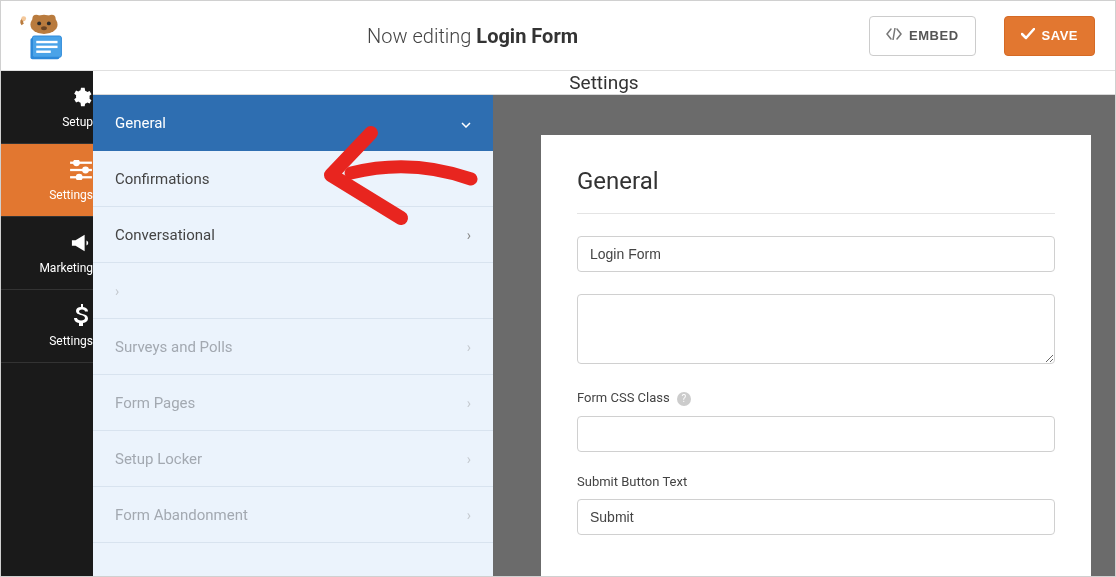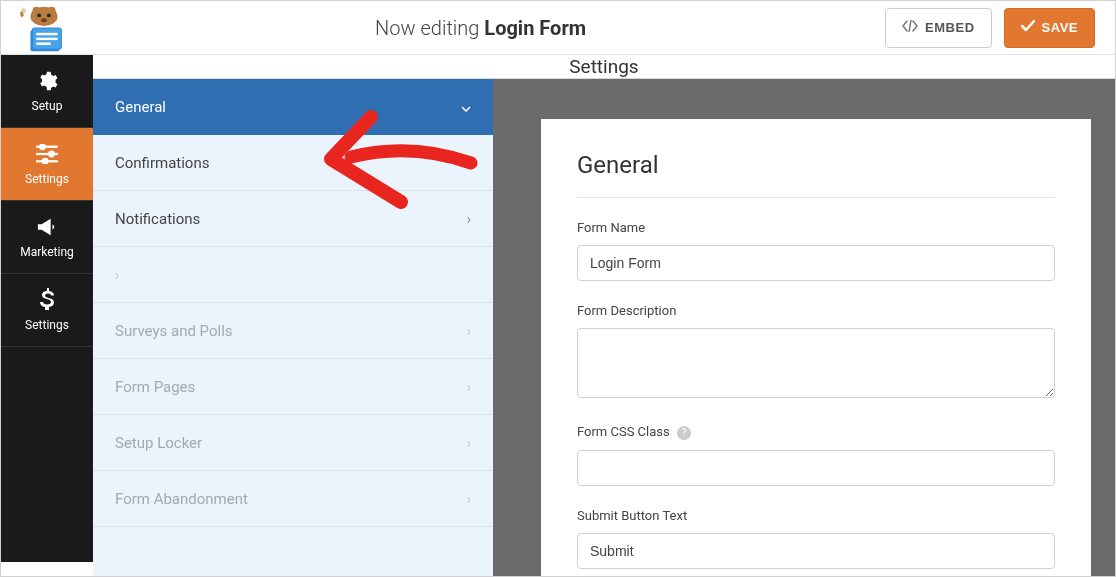--- a/index.html
+++ b/index.html
@@ -1,42 +1,42 @@
 <!DOCTYPE html>
 <html><head>
   <meta charset="utf-8">
   <style>
     * { margin: 0; padding: 0; box-sizing: border-box; }
     body { font-family: -apple-system, BlinkMacSystemFont, "Segoe UI", Roboto, sans-serif; background: #fff; width: 1116px; height: 577px; overflow: hidden; border: 1px solid #d0d0d0; }
     
     .header {
       display: flex;
       align-items: center;
-      height: 54px;
+      height: 70px;
       border-bottom: 1px solid #e0e0e0;
       background: #fff;
       padding: 0 20px 0 10px;
       position: relative;
     }
     .logo {
       width: 65px;
       height: 60px;
       display: flex;
       align-items: center;
       justify-content: center;
     }
     .title-area {
       flex: 1;
       text-align: center;
       font-size: 20px;
       color: #444;
       font-weight: 300;
     }
     .title-area .form-name { font-weight: 700; color: #333; }
-    .header-buttons { display: flex; gap: 12px; }
+    .header-buttons { display: flex; gap: 28px; }
     .btn {
       height: 40px;
       padding: 0 16px;
       border-radius: 4px;
       font-size: 13px;
       font-weight: 600;
       display: flex;
       align-items: center;
       gap: 7px;
       cursor: pointer;
@@ -58,21 +58,21 @@
     .left-nav {
       width: 92px;
       background: #1a1a1a;
       display: flex;
       flex-direction: column;
     }
     .nav-item {
       height: 73px;
       display: flex;
       flex-direction: column;
-      align-items: center;
+      align-items: flex-end;
       justify-content: center;
       gap: 6px;
       color: #fff;
       cursor: pointer;
       font-size: 12px;
       border-bottom: 1px solid #333;
     }
     .nav-item.active { background: #e27730; }
     .nav-item .nav-icon { width: 24px; height: 24px; display: flex; align-items: center; justify-content: center; }
     
@@ -274,21 +274,21 @@
             <svg width="10" height="6" viewBox="0 0 10 6">
                 <path d="M1 1l4 4 4-4" stroke="#fff" stroke-width="1.5" fill="none"></path>
               </svg>
           </span>
         </div>
         <div class="settings-item">
           <span>Confirmations</span>
           <span class="chev">›</span>
         </div>
         <div class="settings-item">
-          <span>Notifications</span>
+          <span>Conversational</span>
           <span class="chev">›</span>
         </div>
         <div class="settings-item disabled">
           <span class="chev">›</span>
         </div>
         <div class="settings-item disabled">
           <span>Surveys and Polls</span>
           <span class="chev">›</span>
         </div>
         <div class="settings-item disabled">
@@ -307,26 +307,24 @@
 
       <svg class="annotation-arrow" width="220" height="160" viewBox="0 0 220 160">
         <path d="M 200 56 Q 140 35 80 50" stroke="#e8251f" stroke-width="13" fill="none" stroke-linecap="round"></path>
         <path d="M 100 10 L 60 52 L 130 95" stroke="#e8251f" stroke-width="14" fill="none" stroke-linecap="round" stroke-linejoin="round"></path>
       </svg>
 
       <div class="form-panel">
         <h2 class="panel-title">General</h2>
 
         <div class="form-group">
-          <label class="form-label">Form Name</label>
           <input type="text" class="form-input" value="Login Form" style="">
         </div>
 
         <div class="form-group">
-          <label class="form-label">Form Description</label>
           <textarea class="form-input" style=""></textarea>
         </div>
 
         <div class="form-group">
           <label class="form-label">
             <span>Form CSS Class</span>
             <span class="help-icon">?</span>
           </label>
           <input type="text" class="form-input" value="" style="">
         </div>

